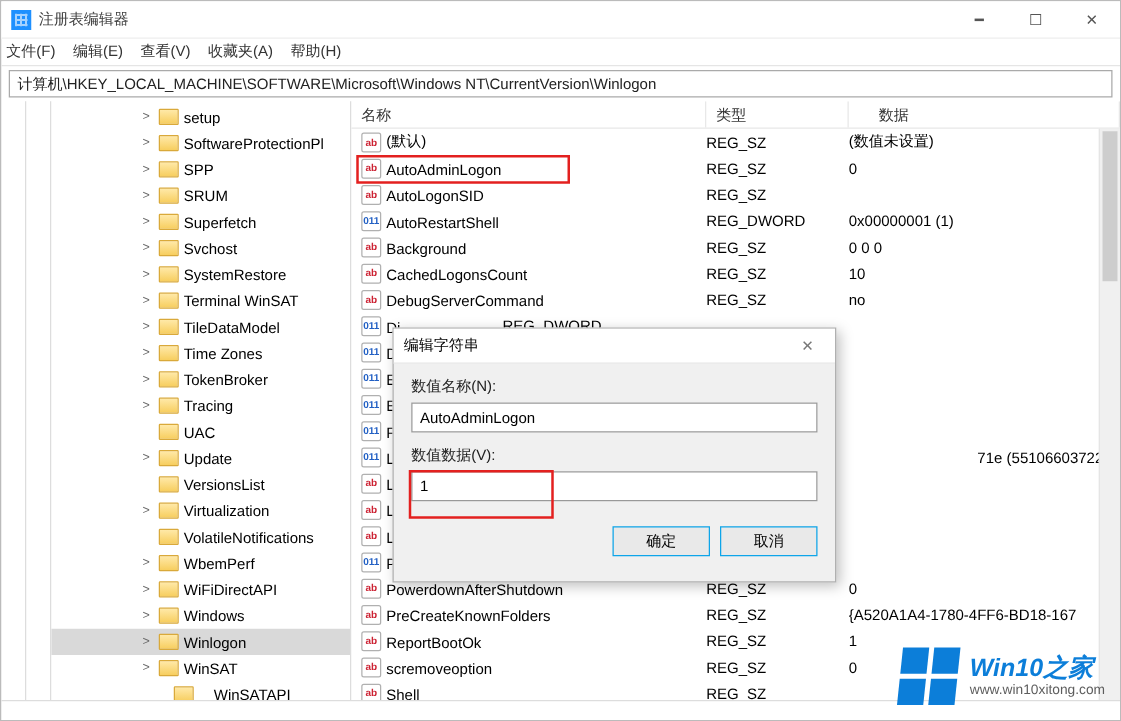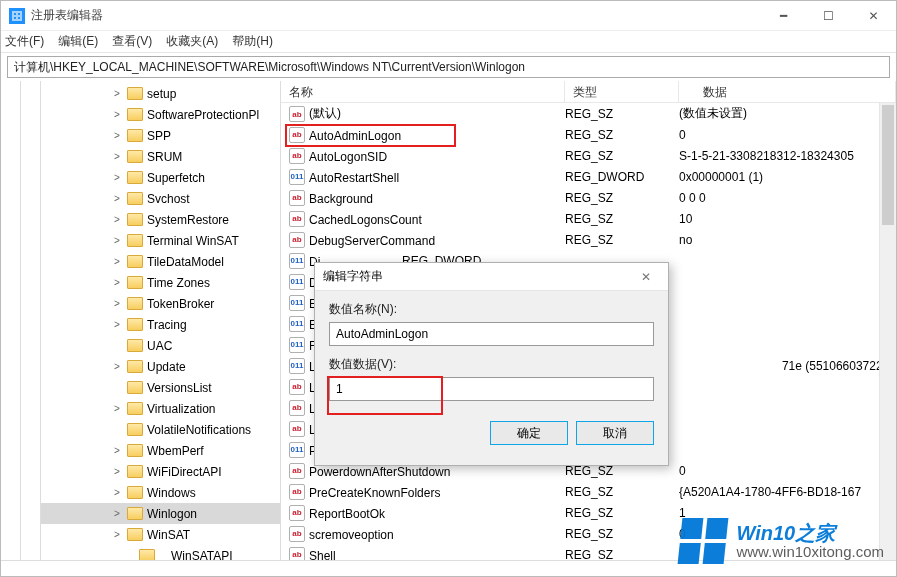--- a/index.html
+++ b/index.html
@@ -52,21 +52,21 @@
   .dialog .btn { width:78px; height:24px; border:1px solid #0ea5e9; background:#e9e9e9; display:flex; align-items:center; justify-content:center; }
 
   .statusbar { height:18px; border-top:1px solid #ddd; }
   
   .watermark { position:absolute; right:12px; bottom:12px; display:flex; align-items:center; gap:10px; opacity:.95; }
   .winlogo { width:46px; height:46px; display:grid; grid-template-columns:1fr 1fr; grid-template-rows:1fr 1fr; gap:4px; transform: skewX(-6deg); }
   .winlogo div { background:#0078d7; }
   .wm-text { display:flex; flex-direction:column; font-style:italic; font-weight:bold; color:#222; line-height:1.1; }
   .wm-text .line1 { font-size:20px; }
   .wm-text .line1 span { color:#0078d7; }
-  .wm-text .line2 { font-size:15px; font-weight:normal; color:#555; font-style:normal; }
+  .wm-text .line2 { font-size:11px; font-weight:normal; color:#555; font-style:normal; }
 
   .scroll-v { position:absolute; right:0; top:22px; bottom:0; width:17px; background:#f0f0f0; border-left:1px solid #e5e5e5; }
   .scroll-thumb { position:absolute; left:2px; right:2px; top:2px; height:120px; background:#cdcdcd; }
 </style>
 </head>
 <body>
 
 <div class="titlebar">
   <span class="app-icon"></span>
   <span class="title">注册表编辑器</span>
@@ -231,21 +231,20 @@
           </div>
           <div class="cell-type">REG_SZ</div>
           <div class="cell-data">0</div>
         </div>
         <div class="list-row">
           <div class="cell-name">
             <span class="str-icon">ab</span>
             <span>AutoLogonSID</span>
           </div>
           <div class="cell-type">REG_SZ</div>
-          <div class="cell-data">S-1-5-21-3308218312-18324305</div>
         </div>
         <div class="list-row">
           <div class="cell-name">
             <span class="dword-icon">011</span>
             <span>AutoRestartShell</span>
           </div>
           <div class="cell-type">REG_DWORD</div>
           <div class="cell-data">0x00000001 (1)</div>
         </div>
         <div class="list-row">

